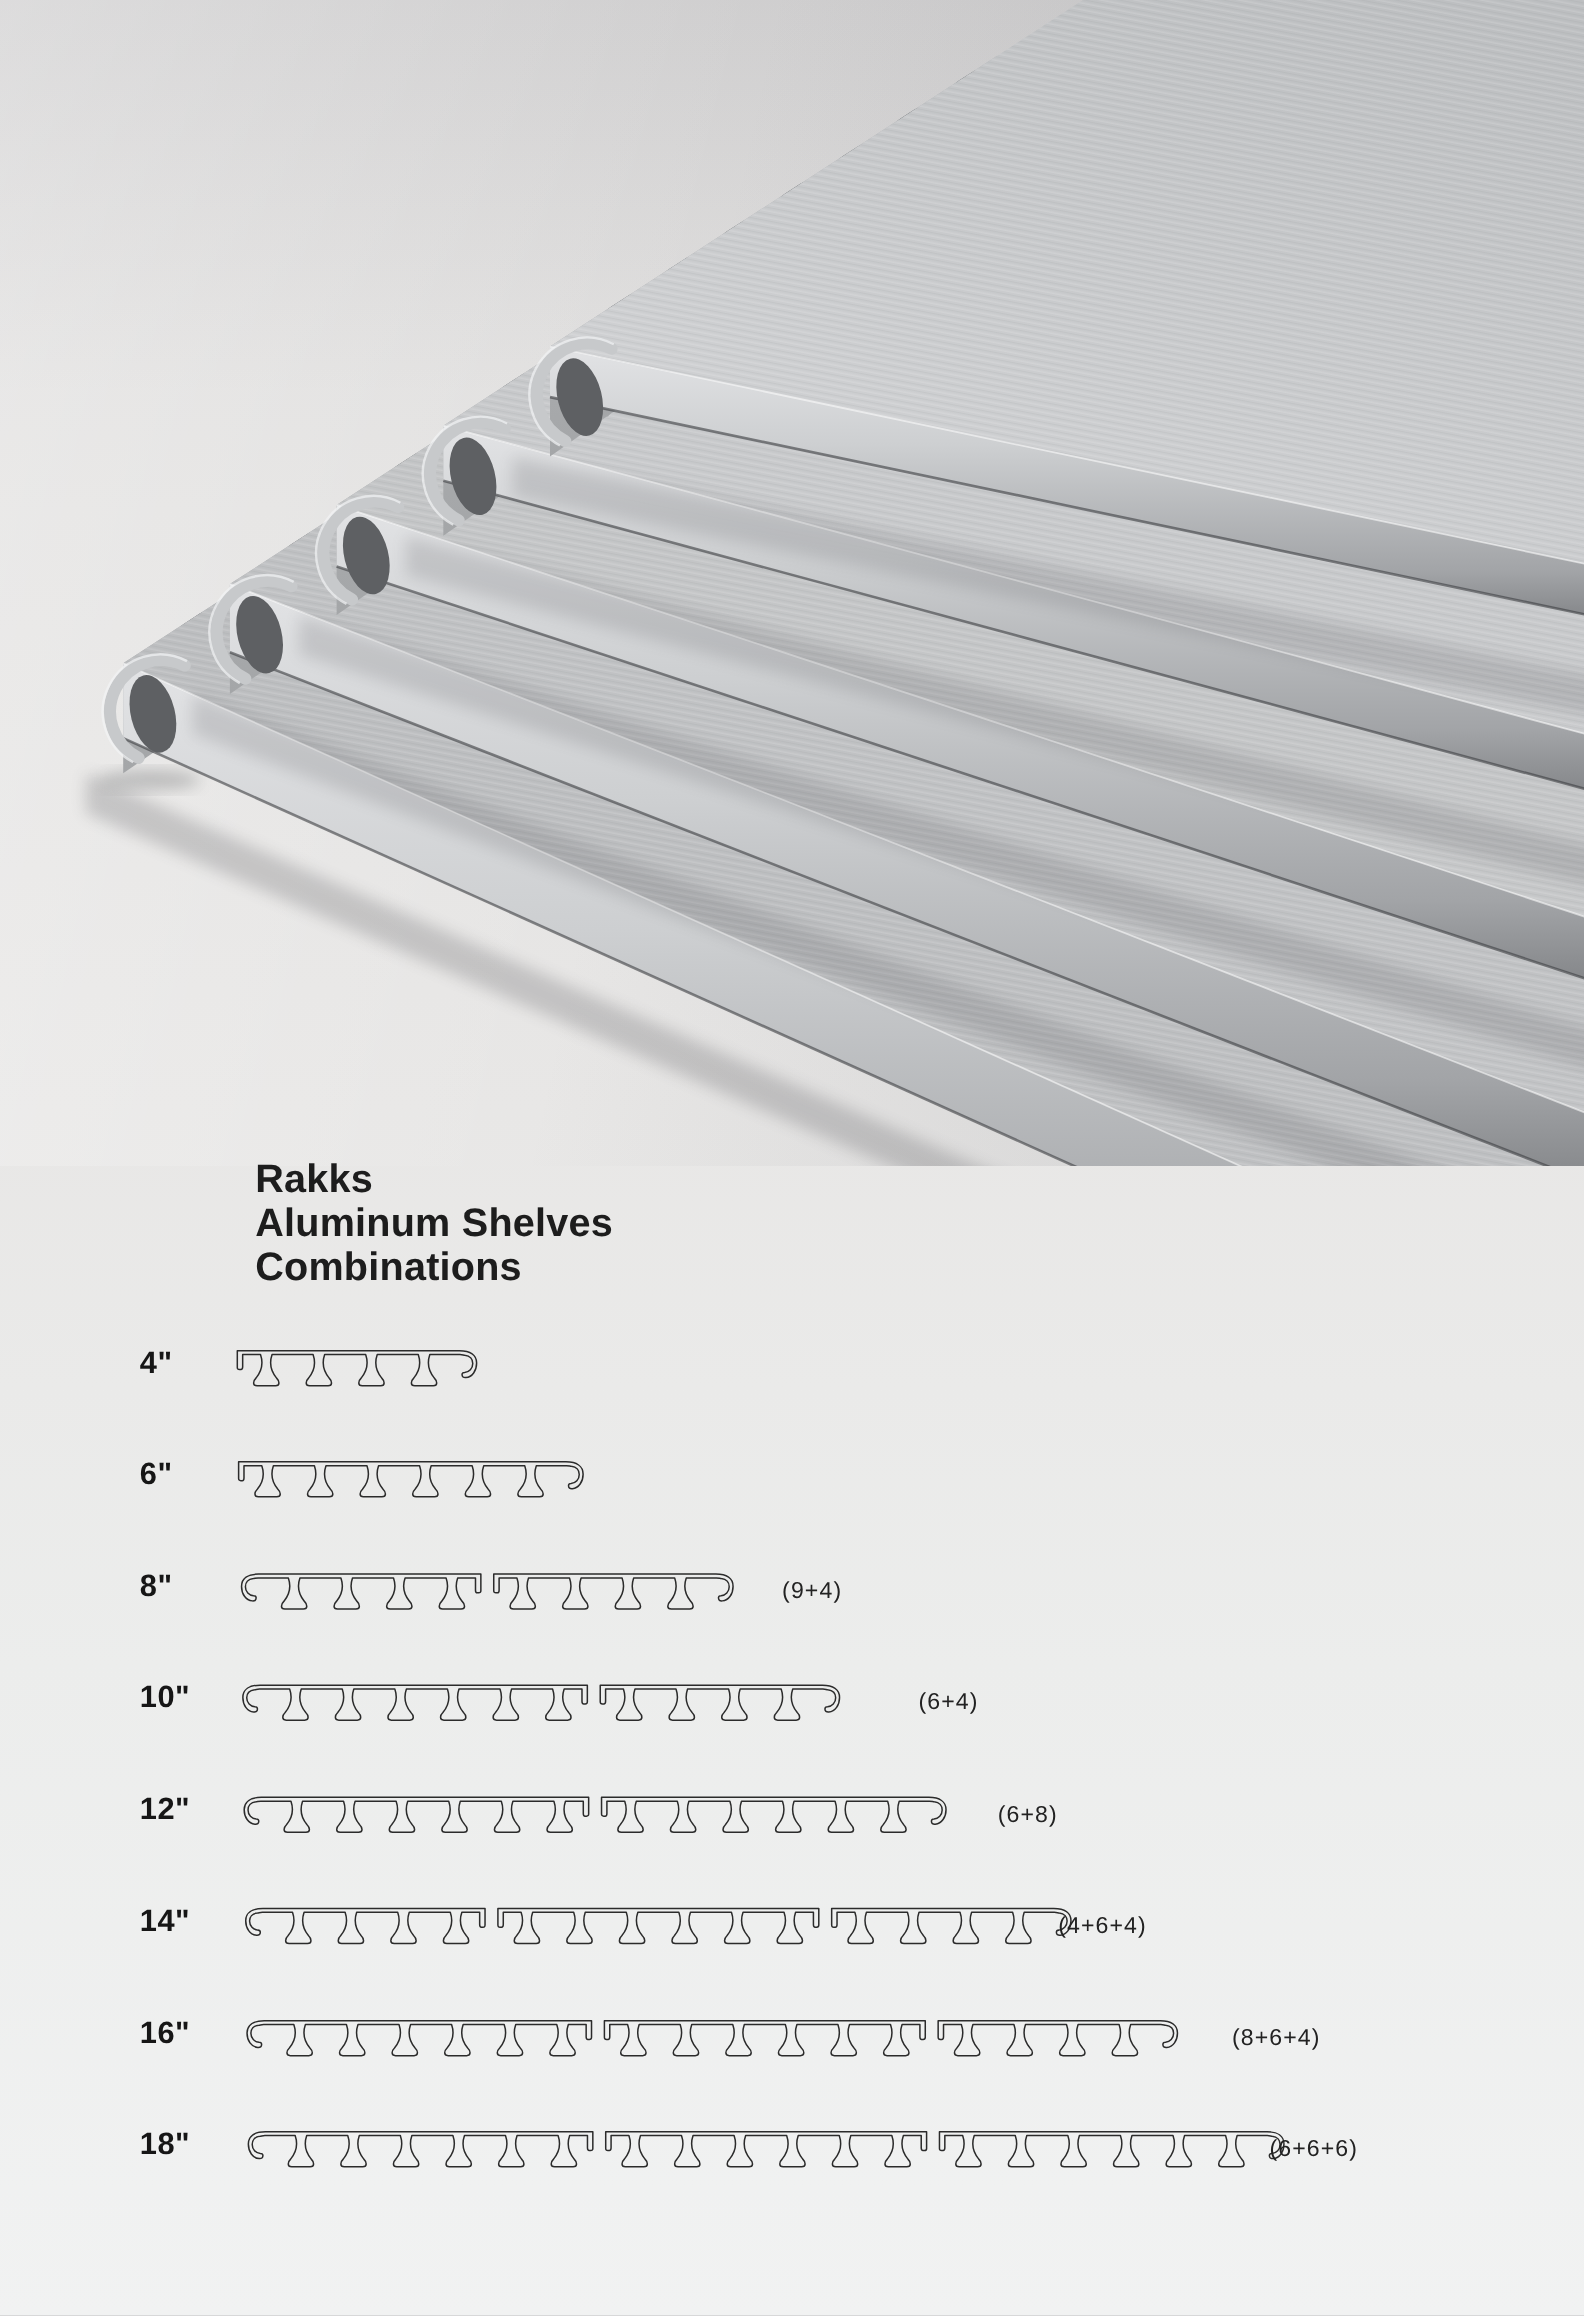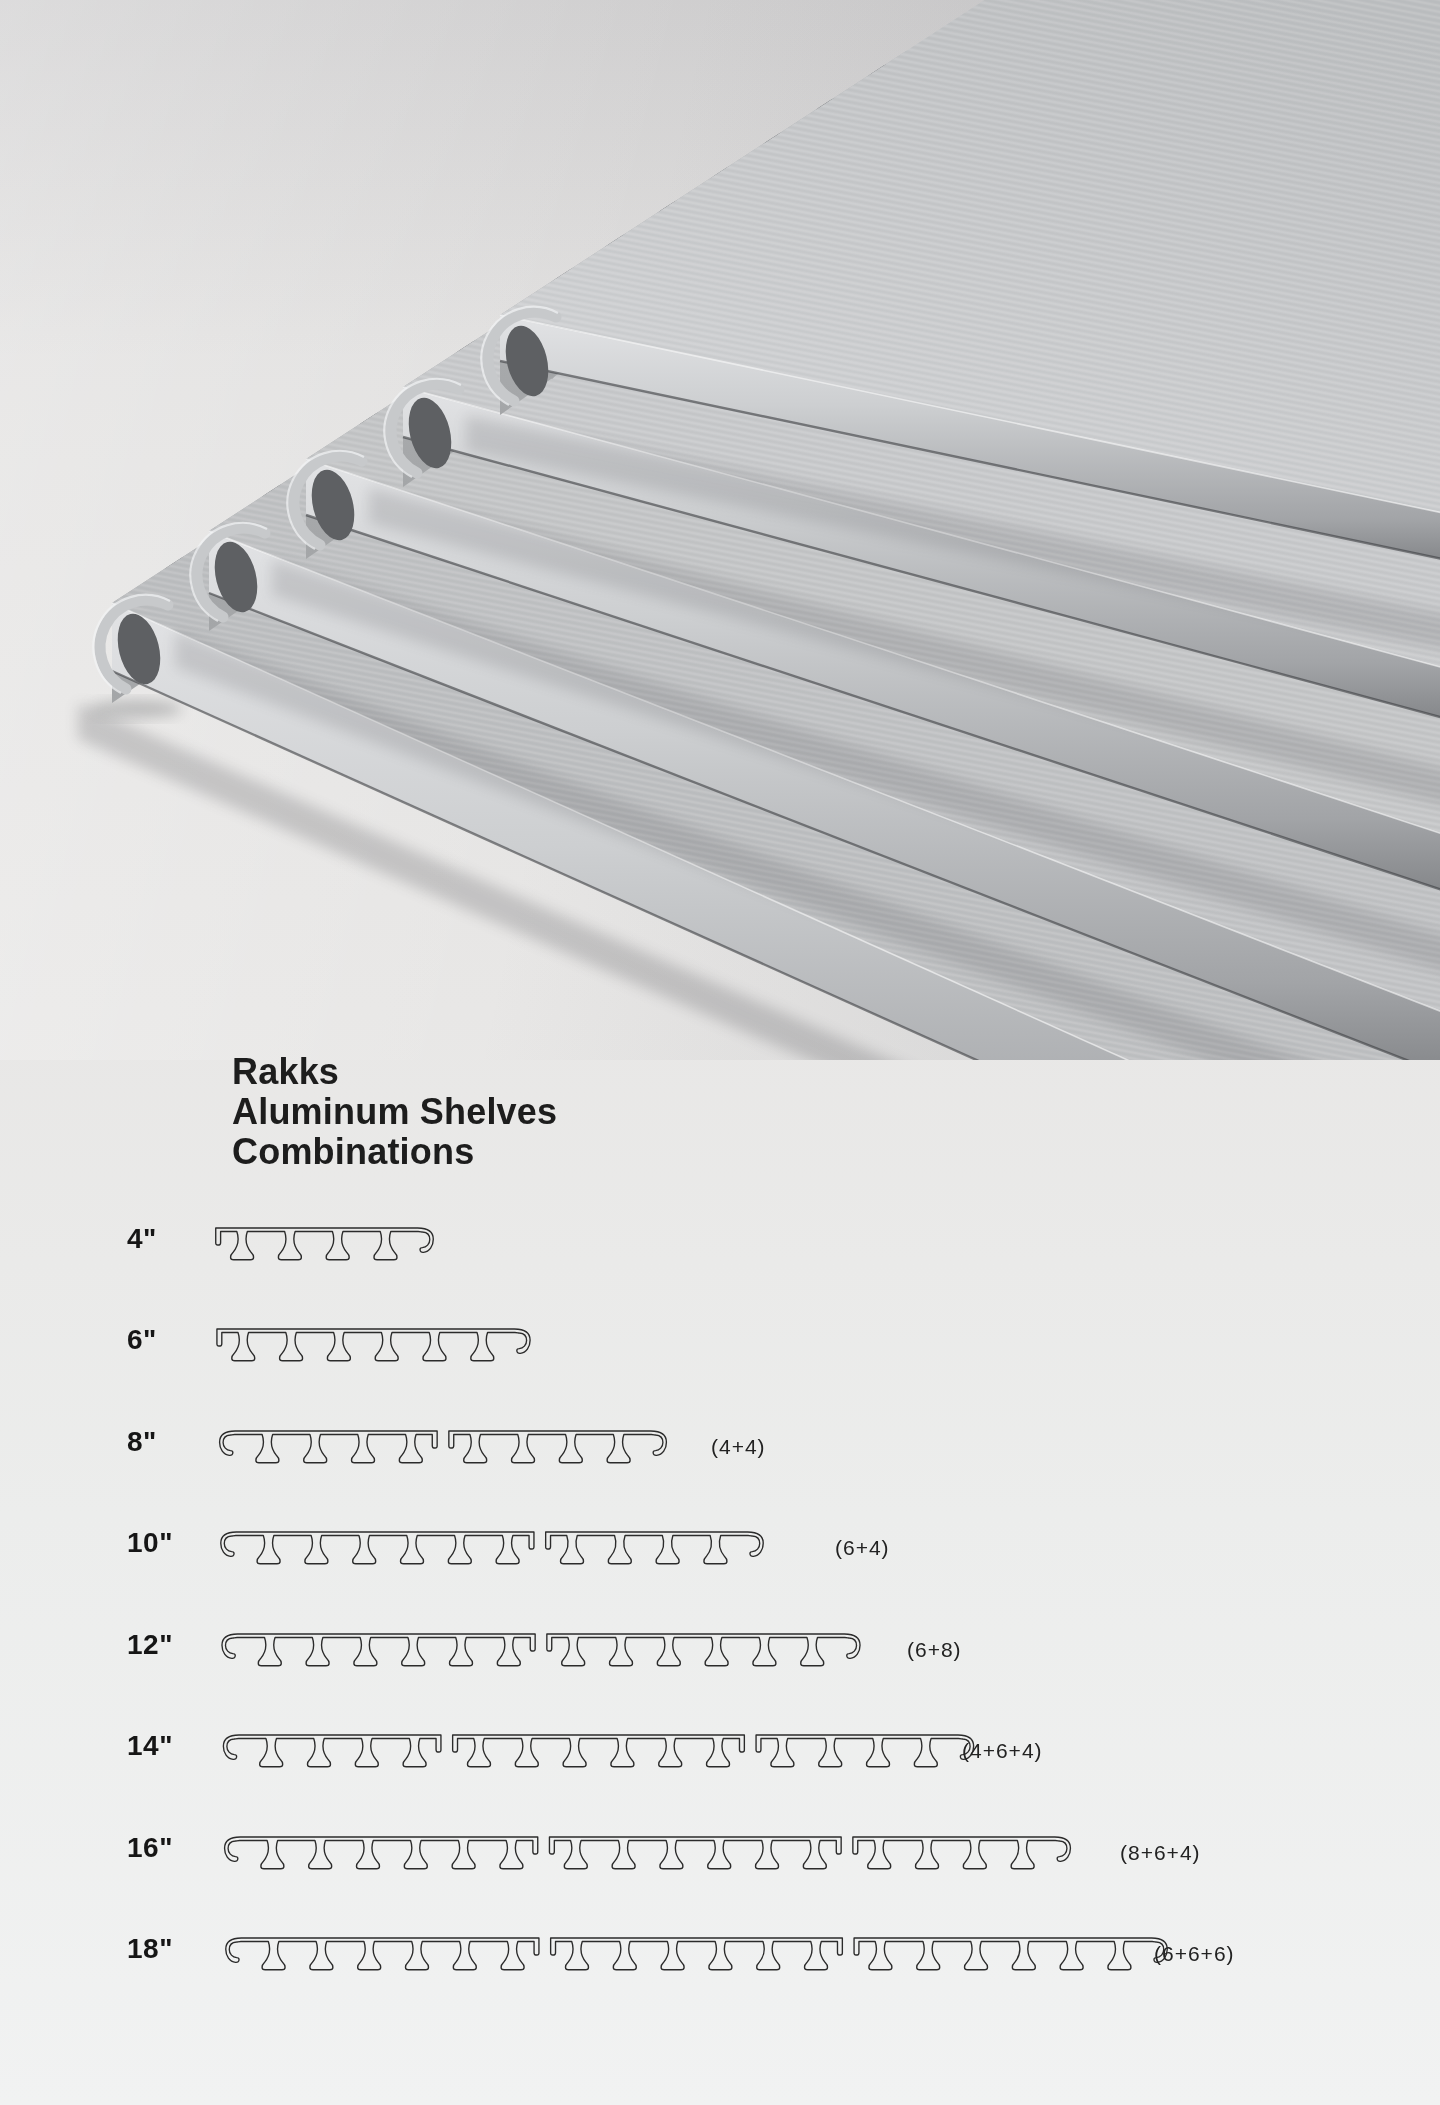--- a/index.html
+++ b/index.html
@@ -280,21 +280,21 @@
       <div class="row" style="top: 1426px;">
         <span class="size">8"</span>
         <svg class="profile" width="460" height="40" viewBox="-1 -1 462 41">
           <g transform="translate(224,0) scale(-1,1)">
             <path d="M 0 1 L 207 1 C 217 1 223 5 223 12.5 C 223 19.5 219 25.5 213 26 Q 209.4 26.3 209.4 23.2 Q 209.4 21.2 211.8 21.2 C 216 20.8 219.4 17.5 219.4 12.8 C 219.4 9 217 5.6 212 5.2 C 210.5 5 209 4.6 207.5 4.6 L 179.4 4.6 C 177.2 11 177.4 19 183.6 26.5 Q 185.8 28.6 185.8 31 Q 185.8 33.6 182.6 33.6 L 165.4 33.6 Q 162.2 33.6 162.2 31 Q 162.2 28.6 164.4 26.5 C 170.6 19 170.8 11 168.6 4.6 L 130.4 4.6 C 128.2 11 128.4 19 134.6 26.5 Q 136.8 28.6 136.8 31 Q 136.8 33.6 133.6 33.6 L 116.4 33.6 Q 113.2 33.6 113.2 31 Q 113.2 28.6 115.4 26.5 C 121.6 19 121.8 11 119.6 4.6 L 81.4 4.6 C 79.2 11 79.4 19 85.6 26.5 Q 87.8 28.6 87.8 31 Q 87.8 33.6 84.6 33.6 L 67.4 33.6 Q 64.2 33.6 64.2 31 Q 64.2 28.6 66.4 26.5 C 72.6 19 72.8 11 70.6 4.6 L 32.4 4.6 C 30.2 11 30.4 19 36.6 26.5 Q 38.8 28.6 38.8 31 Q 38.8 33.6 35.6 33.6 L 18.4 33.6 Q 15.2 33.6 15.2 31 Q 15.2 28.6 17.4 26.5 C 23.6 19 23.8 11 21.6 4.6 L 5 4.6 L 5 16 Q 5 18.5 3.4 18.5 L 2 18.5 Q 0 18.5 0 16.5 Z" fill="none" stroke="#2b2b2b" stroke-width="1.4" stroke-linejoin="round"></path>
           </g>
           <g transform="translate(236,0)">
             <path d="M 0 1 L 207 1 C 217 1 223 5 223 12.5 C 223 19.5 219 25.5 213 26 Q 209.4 26.3 209.4 23.2 Q 209.4 21.2 211.8 21.2 C 216 20.8 219.4 17.5 219.4 12.8 C 219.4 9 217 5.6 212 5.2 C 210.5 5 209 4.6 207.5 4.6 L 179.4 4.6 C 177.2 11 177.4 19 183.6 26.5 Q 185.8 28.6 185.8 31 Q 185.8 33.6 182.6 33.6 L 165.4 33.6 Q 162.2 33.6 162.2 31 Q 162.2 28.6 164.4 26.5 C 170.6 19 170.8 11 168.6 4.6 L 130.4 4.6 C 128.2 11 128.4 19 134.6 26.5 Q 136.8 28.6 136.8 31 Q 136.8 33.6 133.6 33.6 L 116.4 33.6 Q 113.2 33.6 113.2 31 Q 113.2 28.6 115.4 26.5 C 121.6 19 121.8 11 119.6 4.6 L 81.4 4.6 C 79.2 11 79.4 19 85.6 26.5 Q 87.8 28.6 87.8 31 Q 87.8 33.6 84.6 33.6 L 67.4 33.6 Q 64.2 33.6 64.2 31 Q 64.2 28.6 66.4 26.5 C 72.6 19 72.8 11 70.6 4.6 L 32.4 4.6 C 30.2 11 30.4 19 36.6 26.5 Q 38.8 28.6 38.8 31 Q 38.8 33.6 35.6 33.6 L 18.4 33.6 Q 15.2 33.6 15.2 31 Q 15.2 28.6 17.4 26.5 C 23.6 19 23.8 11 21.6 4.6 L 5 4.6 L 5 16 Q 5 18.5 3.4 18.5 L 2 18.5 Q 0 18.5 0 16.5 Z" fill="none" stroke="#2b2b2b" stroke-width="1.4" stroke-linejoin="round"></path>
           </g>
         </svg>
-        <span class="combo" style="left: 711px;">(4+4)</span>
+        <span class="combo" style="left: 711px;">(9+4)</span>
       </div>
       <div class="row" style="top: 1527px;">
         <span class="size">10"</span>
         <svg class="profile" width="558" height="40" viewBox="-1 -1 560 41">
           <g transform="translate(322,0) scale(-1,1)">
             <path d="M 0 1 L 305 1 C 315 1 321 5 321 12.5 C 321 19.5 317 25.5 311 26 Q 307.4 26.3 307.4 23.2 Q 307.4 21.2 309.8 21.2 C 314 20.8 317.4 17.5 317.4 12.8 C 317.4 9 315 5.6 310 5.2 C 308.5 5 307 4.6 305.5 4.6 L 277.4 4.6 C 275.2 11 275.4 19 281.6 26.5 Q 283.8 28.6 283.8 31 Q 283.8 33.6 280.6 33.6 L 263.4 33.6 Q 260.2 33.6 260.2 31 Q 260.2 28.6 262.4 26.5 C 268.6 19 268.8 11 266.6 4.6 L 228.4 4.6 C 226.2 11 226.4 19 232.6 26.5 Q 234.8 28.6 234.8 31 Q 234.8 33.6 231.6 33.6 L 214.4 33.6 Q 211.2 33.6 211.2 31 Q 211.2 28.6 213.4 26.5 C 219.6 19 219.8 11 217.6 4.6 L 179.4 4.6 C 177.2 11 177.4 19 183.6 26.5 Q 185.8 28.6 185.8 31 Q 185.8 33.6 182.6 33.6 L 165.4 33.6 Q 162.2 33.6 162.2 31 Q 162.2 28.6 164.4 26.5 C 170.6 19 170.8 11 168.6 4.6 L 130.4 4.6 C 128.2 11 128.4 19 134.6 26.5 Q 136.8 28.6 136.8 31 Q 136.8 33.6 133.6 33.6 L 116.4 33.6 Q 113.2 33.6 113.2 31 Q 113.2 28.6 115.4 26.5 C 121.6 19 121.8 11 119.6 4.6 L 81.4 4.6 C 79.2 11 79.4 19 85.6 26.5 Q 87.8 28.6 87.8 31 Q 87.8 33.6 84.6 33.6 L 67.4 33.6 Q 64.2 33.6 64.2 31 Q 64.2 28.6 66.4 26.5 C 72.6 19 72.8 11 70.6 4.6 L 32.4 4.6 C 30.2 11 30.4 19 36.6 26.5 Q 38.8 28.6 38.8 31 Q 38.8 33.6 35.6 33.6 L 18.4 33.6 Q 15.2 33.6 15.2 31 Q 15.2 28.6 17.4 26.5 C 23.6 19 23.8 11 21.6 4.6 L 5 4.6 L 5 16 Q 5 18.5 3.4 18.5 L 2 18.5 Q 0 18.5 0 16.5 Z" fill="none" stroke="#2b2b2b" stroke-width="1.4" stroke-linejoin="round"></path>
           </g>
           <g transform="translate(334,0)">
             <path d="M 0 1 L 207 1 C 217 1 223 5 223 12.5 C 223 19.5 219 25.5 213 26 Q 209.4 26.3 209.4 23.2 Q 209.4 21.2 211.8 21.2 C 216 20.8 219.4 17.5 219.4 12.8 C 219.4 9 217 5.6 212 5.2 C 210.5 5 209 4.6 207.5 4.6 L 179.4 4.6 C 177.2 11 177.4 19 183.6 26.5 Q 185.8 28.6 185.8 31 Q 185.8 33.6 182.6 33.6 L 165.4 33.6 Q 162.2 33.6 162.2 31 Q 162.2 28.6 164.4 26.5 C 170.6 19 170.8 11 168.6 4.6 L 130.4 4.6 C 128.2 11 128.4 19 134.6 26.5 Q 136.8 28.6 136.8 31 Q 136.8 33.6 133.6 33.6 L 116.4 33.6 Q 113.2 33.6 113.2 31 Q 113.2 28.6 115.4 26.5 C 121.6 19 121.8 11 119.6 4.6 L 81.4 4.6 C 79.2 11 79.4 19 85.6 26.5 Q 87.8 28.6 87.8 31 Q 87.8 33.6 84.6 33.6 L 67.4 33.6 Q 64.2 33.6 64.2 31 Q 64.2 28.6 66.4 26.5 C 72.6 19 72.8 11 70.6 4.6 L 32.4 4.6 C 30.2 11 30.4 19 36.6 26.5 Q 38.8 28.6 38.8 31 Q 38.8 33.6 35.6 33.6 L 18.4 33.6 Q 15.2 33.6 15.2 31 Q 15.2 28.6 17.4 26.5 C 23.6 19 23.8 11 21.6 4.6 L 5 4.6 L 5 16 Q 5 18.5 3.4 18.5 L 2 18.5 Q 0 18.5 0 16.5 Z" fill="none" stroke="#2b2b2b" stroke-width="1.4" stroke-linejoin="round"></path>
           </g>

